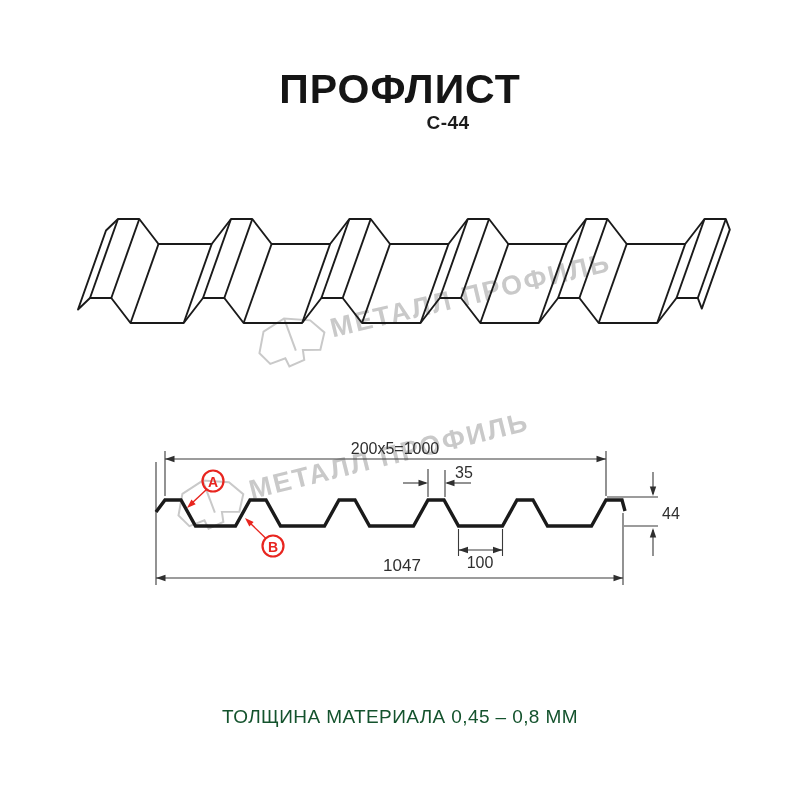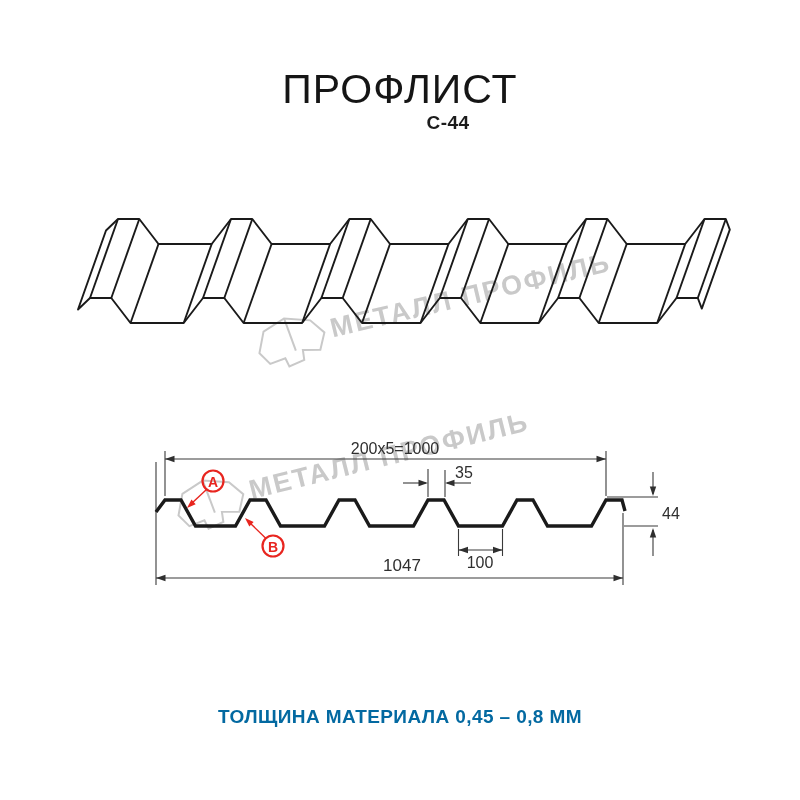--- a/index.html
+++ b/index.html
@@ -2,29 +2,29 @@
 <html><head>
 <meta charset="utf-8">
 <style>
   html,body{margin:0;padding:0;}
   body{
     width:800px;height:800px;position:relative;background:#ffffff;
     font-family:"Liberation Sans","DejaVu Sans",sans-serif;overflow:hidden;
   }
   .page-title{
     position:absolute;left:0;top:66px;width:800px;text-align:center;
-    font-size:41px;font-weight:400;letter-spacing:1px;color:#151515;
+    font-size:41px;font-weight:700;letter-spacing:1px;color:#151515;
   }
   .page-subtitle{
     position:absolute;left:0;top:112px;width:800px;text-align:center;
     font-size:19px;font-weight:600;color:#1c1c1c;letter-spacing:0.5px;padding-left:48px;
   }
   .footer-note{
     position:absolute;left:0;top:706px;width:800px;text-align:center;
-    font-size:19px;font-weight:700;color:#0369a1;letter-spacing:0.4px;
+    font-size:19px;font-weight:400;color:#14532d;letter-spacing:0.4px;
   }
   svg{position:absolute;left:0;overflow:visible;}
   #svg3d{top:180px;}
   #svgSection{top:392px;}
   .dimline{stroke:#3a3a3a;stroke-width:1.1;fill:none;}
   .dimtext{font-size:16px;fill:#2f2f2f;font-weight:400;}
   .profline{stroke:#1a1a1a;stroke-width:3.4;fill:none;stroke-linejoin:miter;}
   .wire{stroke:#1a1a1a;stroke-width:1.9;fill:none;stroke-linejoin:round;}
   .wm-text{font-size:27px;font-weight:700;letter-spacing:2px;}
   .wm-shape{fill:none;stroke-width:2;}

